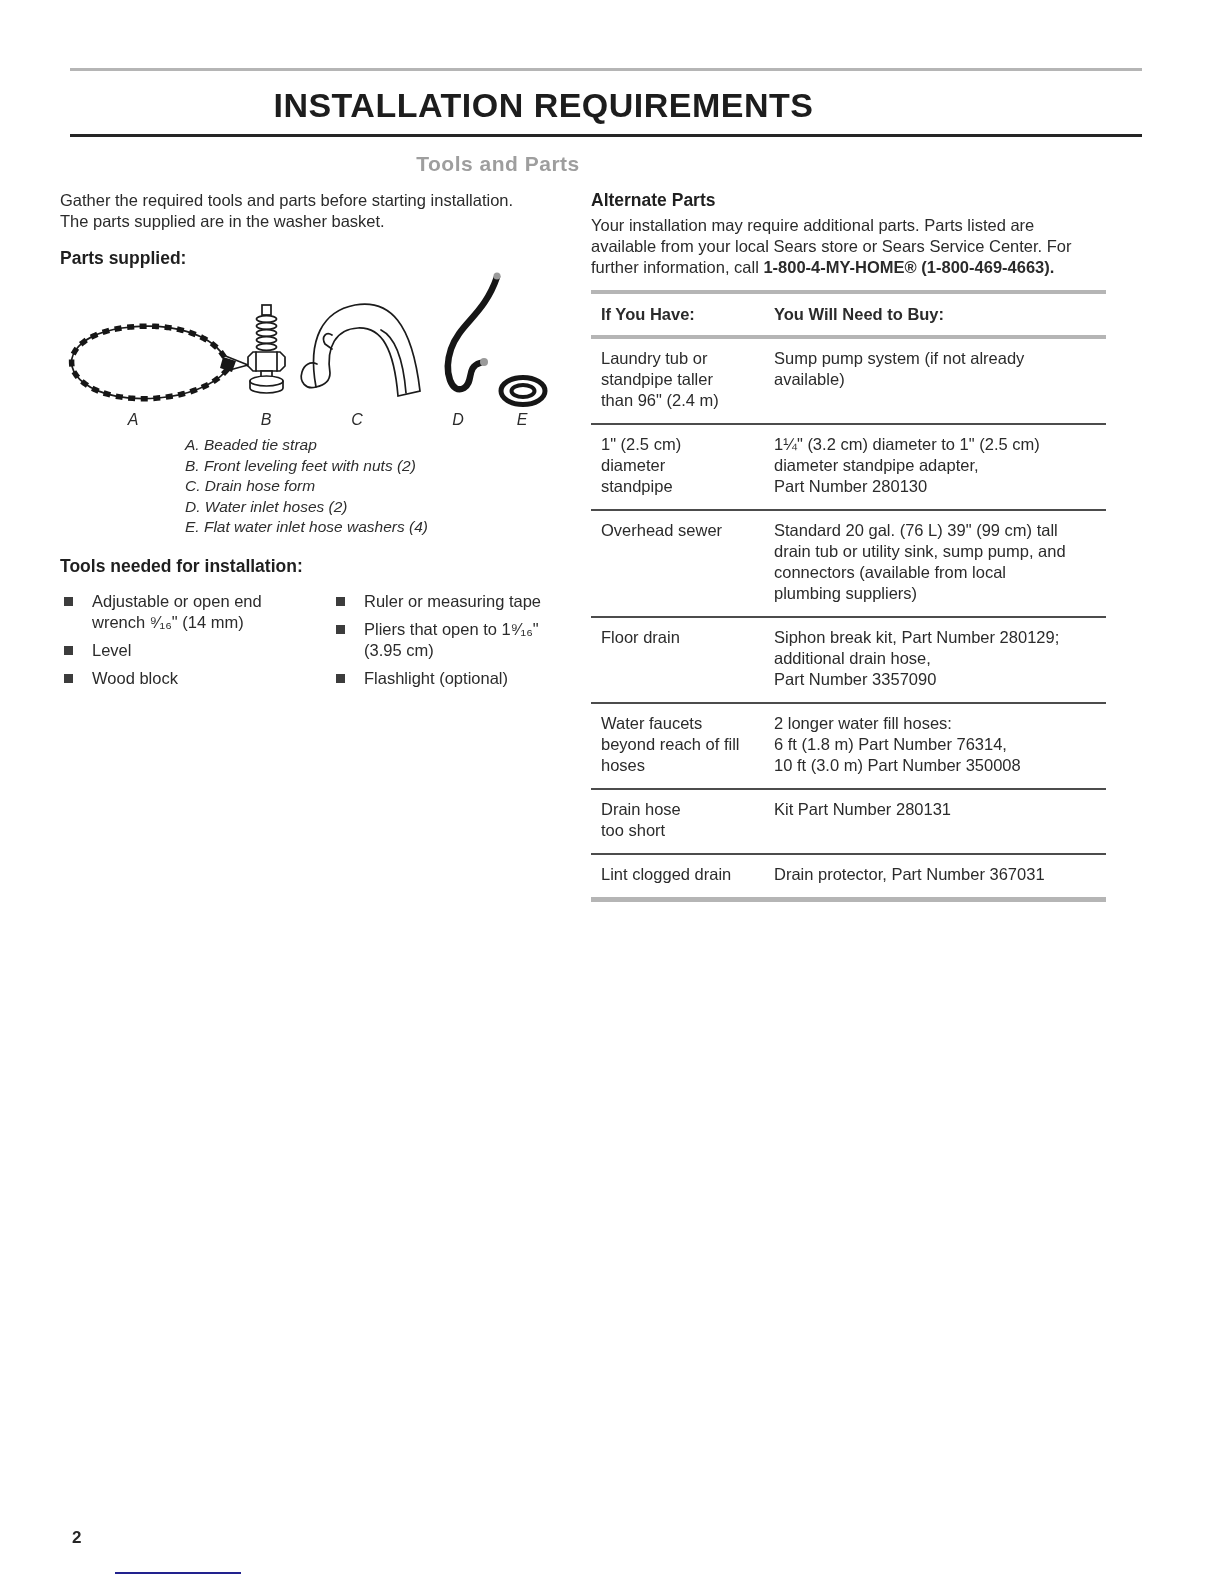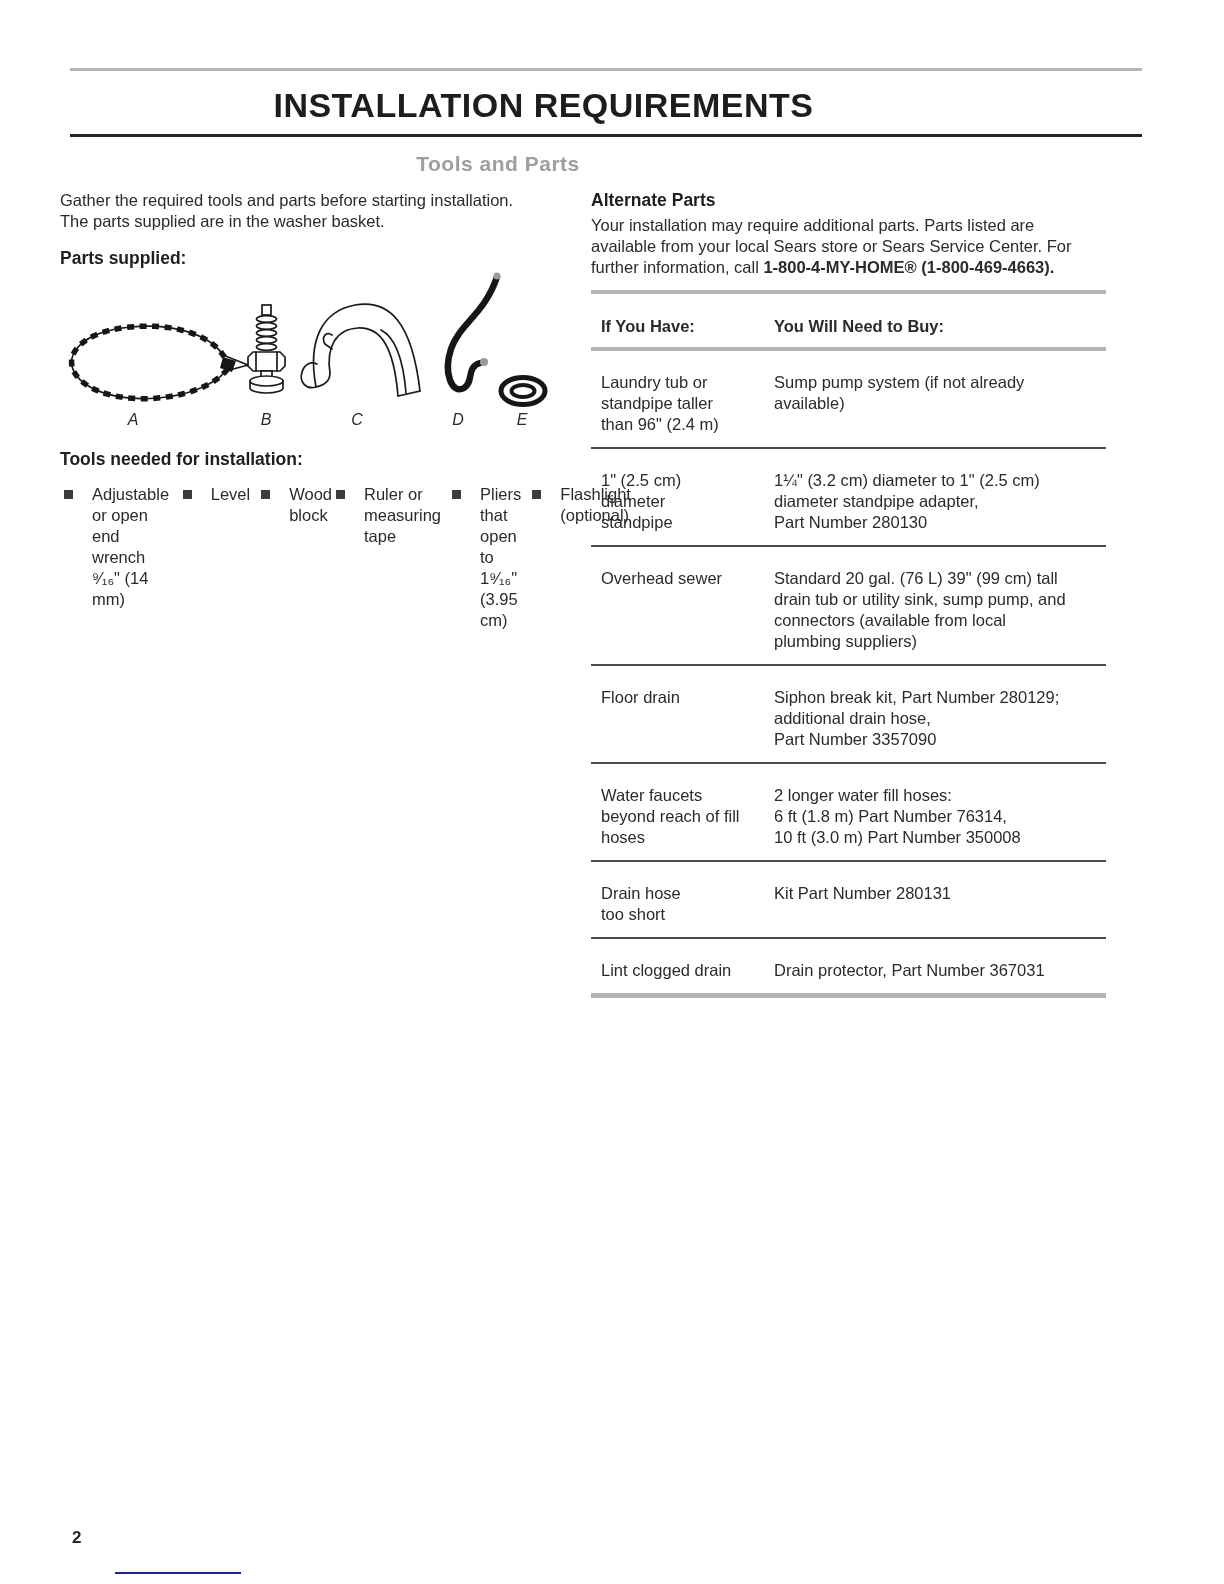--- a/index.html
+++ b/index.html
@@ -31,33 +31,33 @@
   .figure-wrap svg { display:block; }
   .fig-label {
     position:absolute; top:140px; font-size:16px; font-style:italic; color:#2b2b2b;
     transform:translateX(-50%);
   }
   .parts-list { margin:4px 0 0 125px; list-style:none; }
   .parts-list li { font-size:15.5px; line-height:20.5px; font-style:italic; color:#2e2e2e; }
 
   .tools-heading { margin-top:18px; }
   .tools-grid { display:grid; grid-template-columns:272px 1fr; margin-top:14px; }
-  .tools-col { display:flex; flex-direction:row; gap:7px; }
+  .tools-col { display:flex; flex-direction:column; gap:7px; }
   .tool-item { display:flex; align-items:flex-start; }
   .bullet { flex:0 0 auto; width:9px; height:9px; background:#3c3c3c; margin:6px 19px 0 4px; }
   .tool-text { font-size:16.5px; line-height:21px; white-space:pre-line; }
 
   .alt-intro { margin-top:4px; }
   .alt-intro .b { font-weight:bold; }
 
   .alt-table { margin-top:12px; border-top:4px solid #b5b5b5; }
   .t-row { display:grid; grid-template-columns:183px 1fr; border-bottom:2px solid #4c4c4c; }
   .t-row.header { border-bottom:4px solid #b5b5b5; }
   .t-row.last { border-bottom:5px solid #b5b5b5; }
-  .cell { padding:9px 4px 12px 10px;margin-top:12px; }
+  .cell { padding:9px 4px 12px 10px; }
   .t-row .cell:last-child { padding-left:0; }
   .cell.hdr { font-weight:bold; white-space:normal; padding-top:10px; padding-bottom:10px; }
 
   .page-number { position:absolute; left:72px; top:1528px; font-size:17px; font-weight:bold; color:#262626; }
   .footer-rule { position:absolute; left:115px; top:1572px; width:126px; height:2px; background:#22228e; }
 
   svg .ln { fill:none; stroke:#1b1b1b; stroke-width:1.7; stroke-linecap:round; stroke-linejoin:round; }
   svg .fw { fill:#ffffff; stroke:#1b1b1b; stroke-width:1.7; }
   svg .thick { fill:none; stroke:#161616; stroke-width:6.5; stroke-linecap:round; }
 </style>
@@ -121,20 +121,27 @@
           <ellipse cx="463" cy="120" rx="11.5" ry="6" fill="none" stroke="#161616" stroke-width="4"></ellipse>
         </g>
       </svg>
       <span class="fig-label" style="left:73px">A</span>
       <span class="fig-label" style="left:206px">B</span>
       <span class="fig-label" style="left:297px">C</span>
       <span class="fig-label" style="left:398px">D</span>
       <span class="fig-label" style="left:462px">E</span>
     </div>
 
+    <ul class="parts-list">
+      <li>A. Beaded tie strap</li>
+      <li>B. Front leveling feet with nuts (2)</li>
+      <li>C. Drain hose form</li>
+      <li>D. Water inlet hoses (2)</li>
+      <li>E. Flat water inlet hose washers (4)</li>
+    </ul>
 
     <h3 class="tools-heading">Tools needed for installation:</h3>
 
     <div class="tools-grid">
       <div class="tools-col">
         <div class="tool-item">
           <span class="bullet"></span>
           <span class="tool-text">Adjustable or open end
 wrench ⁹⁄₁₆" (14 mm)</span>
         </div>

